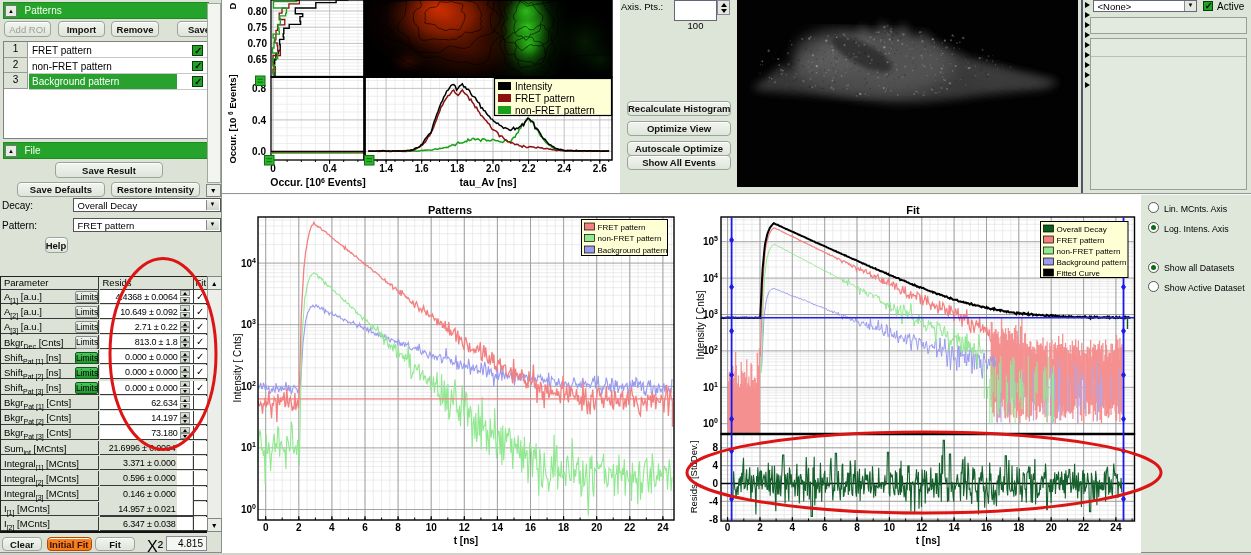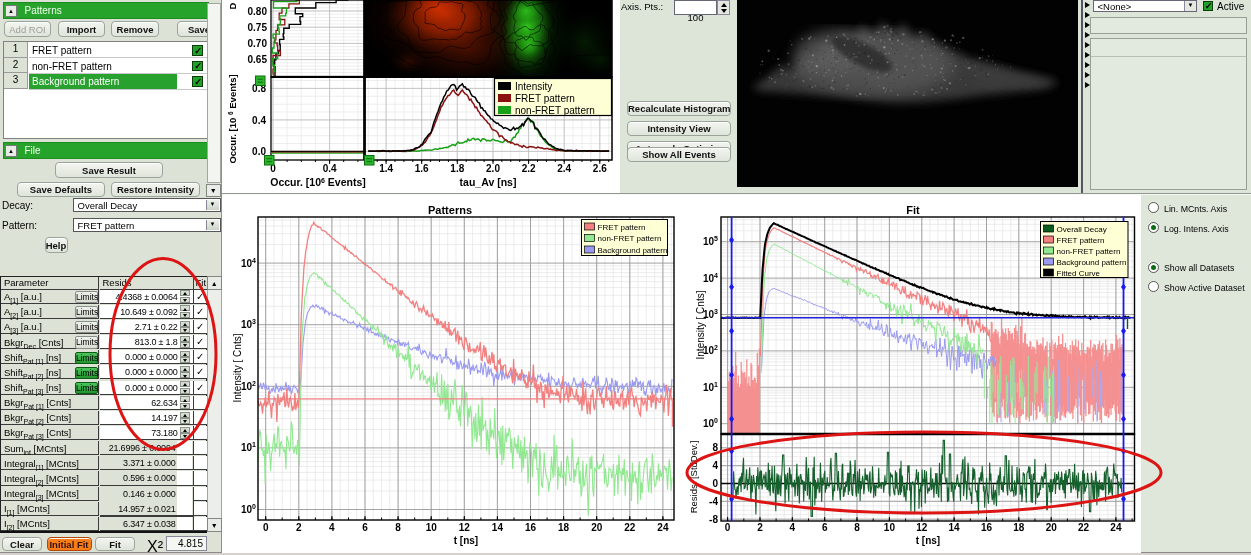--- a/index.html
+++ b/index.html
@@ -208,29 +208,29 @@
 <div class="abs" style="left:207px;top:276px;width:14.5px;height:14px;background:#e9ece6;border:1px solid #808880;font-size:7px;text-align:center;line-height:13px">▲</div>
 <div class="abs" style="left:207px;top:518px;width:14.5px;height:14px;background:#e9ece6;border:1px solid #808880;font-size:7px;text-align:center;line-height:13px">▼</div>
 <div class="btn" style="left:2px;top:536.5px;width:40px;height:14px;line-height:13px;font-weight:bold">Clear</div>
 <div class="abs btn" style="left:46.5px;top:536.5px;width:45px;height:14px;line-height:13px;font-weight:bold;background:#f87d18;border:1px solid #b34700;color:#311">Initial Fit</div>
 <div class="btn" style="left:95px;top:536.5px;width:40px;height:14px;line-height:13px;font-weight:bold">Fit</div>
 <div class="abs" style="left:147px;top:538px;font-size:16px;font-weight:normal">X² =</div>
 <div class="abs" style="left:166px;top:536px;width:41px;height:15px;background:#f4f6f2;border:1px solid #889;font-size:10px;text-align:right;padding:1px 3px 0 0">4.815</div>
 
 <div class="abs" style="left:620px;top:0;width:117px;height:193px;background:#dce5d8"></div>
 <div class="abs" style="left:621px;top:1px;font-size:9.5px">Axis. Pts.:</div>
-<div class="abs" style="left:674px;top:0;width:43px;height:15px;background:#fff;border:1px solid #667;font-size:9.5px;text-align:center;padding-top:11px">100</div>
+<div class="abs" style="left:674px;top:0;width:43px;height:15px;background:#fff;border:1px solid #667;font-size:9.5px;text-align:center;padding-top:19px">100</div>
 <div class="abs" style="left:717px;top:0;width:13px;height:15px;background:#e4e8e0;border:1px solid #889">
     <i style="position:absolute;left:2.5px;top:2px;border-left:3px solid transparent;border-right:3px solid transparent;border-bottom:4px solid #000"></i>
     <i style="position:absolute;left:2.5px;top:8px;border-left:3px solid transparent;border-right:3px solid transparent;border-top:4px solid #000"></i>
   </div>
 <div class="btn" style="left:627px;top:101px;width:104px;height:14.5px;line-height:13.5px;font-weight:bold;font-size:9.5px">Recalculate Histogram</div>
-<div class="btn" style="left:627px;top:121px;width:104px;height:14.5px;line-height:13.5px;font-weight:bold;font-size:9.5px">Intensity View</div>
+<div class="btn" style="left:627px;top:121px;width:104px;height:14.5px;line-height:13.5px;font-weight:bold;font-size:9.5px">Optimize View</div>
 <div class="btn" style="left:627px;top:141px;width:104px;height:14.5px;line-height:13.5px;font-weight:bold;font-size:9.5px">Autoscale Optimize</div>
-<div class="btn" style="left:627px;top:147px;width:104px;height:14.5px;line-height:13.5px;font-weight:bold;font-size:9.5px">Show All Events</div>
+<div class="btn" style="left:627px;top:155px;width:104px;height:14.5px;line-height:13.5px;font-weight:bold;font-size:9.5px">Show All Events</div>
 
 <div class="abs" style="left:1078px;top:0;width:173px;height:193px;background:#dce5d8"></div>
 <div class="abs" style="left:737px;top:187px;width:341px;height:6px;background:#dce5d8"></div>
 <div class="abs" style="left:1081px;top:0;width:1.5px;height:193px;background:#556"></div>
 <div style="position:absolute;left:1084.5px;top:2px;width:0;height:0;border-top:3.5px solid transparent;border-bottom:3.5px solid transparent;border-left:5px solid #000"></div>
 <div style="position:absolute;left:1084.5px;top:12px;width:0;height:0;border-top:3.5px solid transparent;border-bottom:3.5px solid transparent;border-left:5px solid #000"></div>
 <div style="position:absolute;left:1084.5px;top:22px;width:0;height:0;border-top:3.5px solid transparent;border-bottom:3.5px solid transparent;border-left:5px solid #000"></div>
 <div style="position:absolute;left:1084.5px;top:32px;width:0;height:0;border-top:3.5px solid transparent;border-bottom:3.5px solid transparent;border-left:5px solid #000"></div>
 <div style="position:absolute;left:1084.5px;top:42px;width:0;height:0;border-top:3.5px solid transparent;border-bottom:3.5px solid transparent;border-left:5px solid #000"></div>
 <div style="position:absolute;left:1084.5px;top:52px;width:0;height:0;border-top:3.5px solid transparent;border-bottom:3.5px solid transparent;border-left:5px solid #000"></div>

